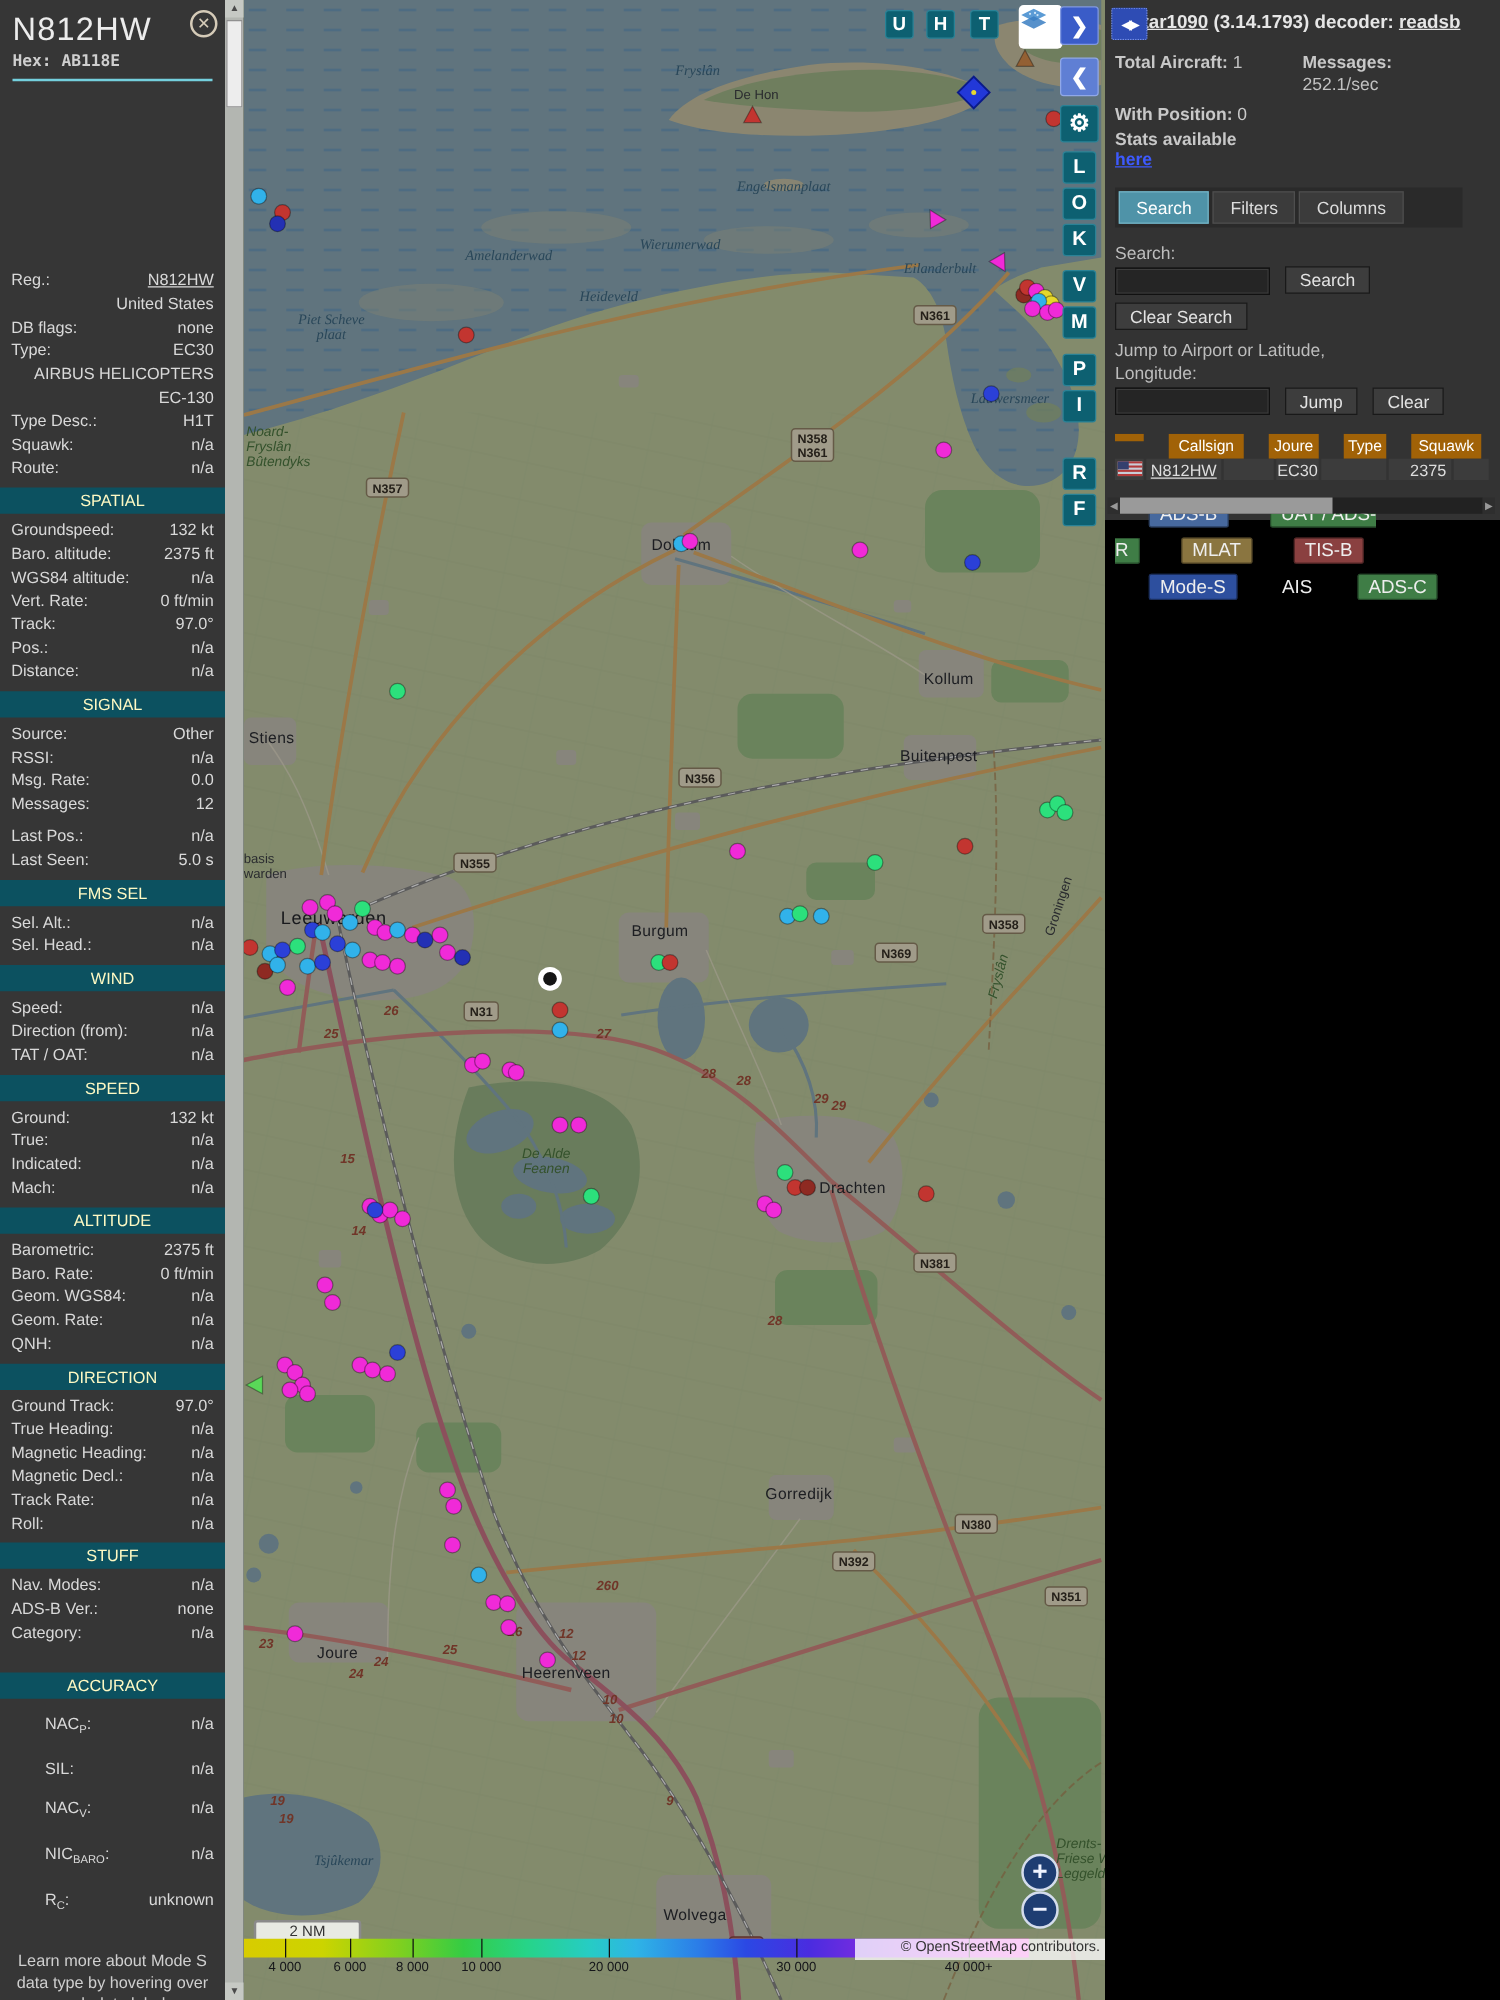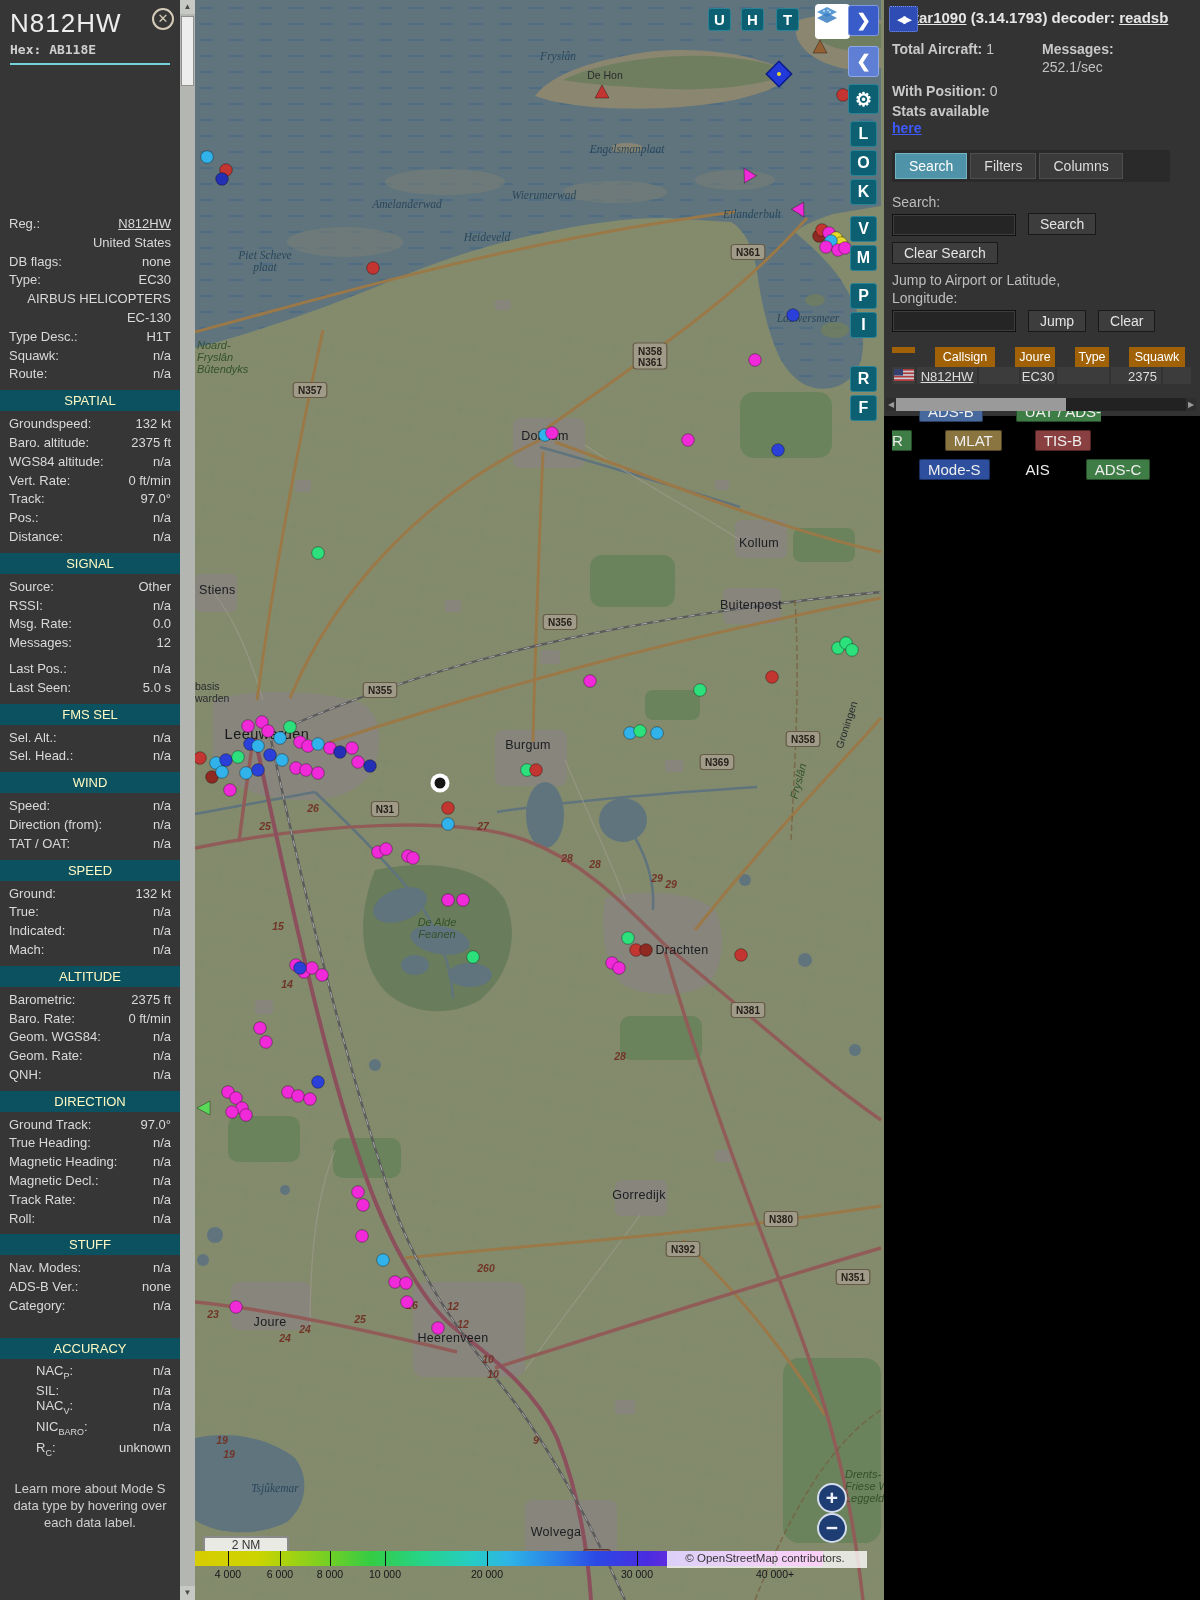--- a/index.html
+++ b/index.html
@@ -11,21 +11,21 @@
   .lp-hex{font-family:"DejaVu Sans Mono",monospace;font-size:13px;font-weight:bold;color:#cfcfcf;margin-top:3px;}
   .lp-close{position:absolute;top:8px;right:6px;width:18px;height:18px;border:2px solid #d5cbb8;border-radius:50%;color:#d5cbb8;font-size:13px;line-height:17px;text-align:center;cursor:pointer;}
   .lp-divider{border-bottom:2px solid #74d0dd;margin-top:6px;}
   .lp-spacer{height:150px;}
   .lp-row{display:flex;justify-content:space-between;padding:0 9px;line-height:18.8px;}
   .lp-row .l{white-space:nowrap;}
   .lp-row .v{text-align:right;}
   .lp-row.only{display:block;text-align:right;}
   .lp-row.gap{margin-top:7px;}
   .lp-sec-h{background:#0c5160;color:#fef9c3;text-align:center;font-size:13px;padding:3px 0;margin:6px 0 4px;}
-  .lp-sec.wide .lp-row{line-height:15px;padding-left:36px;}
+  .lp-sec.wide .lp-row{line-height:31px;padding-left:36px;}
   .lp-footer{margin-top:20px;padding:0 8px;text-align:center;line-height:17px;color:#cfcfcf;}
   sub{font-size:9px;}
   .link{text-decoration:underline;}
   .lp-sb{position:absolute;left:180px;top:0;width:15px;height:1600px;background:#b3b6b1;}
   .lp-sb .ar{position:absolute;left:0;width:15px;height:14px;background:#c6c9c4;color:#4a4a4a;font-size:8px;text-align:center;line-height:14px;cursor:pointer;}
   .lp-sb .thumb{position:absolute;left:1px;top:16px;width:13px;height:70px;background:#ededed;border:1px solid #909090;box-sizing:border-box;cursor:pointer;}
   
   .map{position:absolute;left:195px;top:0;width:689px;height:1600px;overflow:hidden;background:#79836d;}
   .map svg{position:absolute;left:0;top:0;}
   .mt-t{font-family:"Liberation Sans",sans-serif;font-size:12.5px;fill:#2c2e33;letter-spacing:.3px;}
@@ -42,21 +42,21 @@
   .chev{width:31px;height:31px;font-size:17px;left:653px;}
   .chev.r{background:#3a5cc8;border:1px solid #8098e0;top:5px;}
   .chev.l{background:#5f7fd4;border:1px solid #90a8e8;top:46px;}
   .gearbtn{width:31px;height:30px;font-size:19px;left:653px;top:84px;}
   .layersbtn{position:absolute;left:620px;top:4px;width:35px;height:35px;background:#fff;border-radius:4px;display:flex;align-items:center;justify-content:center;cursor:pointer;}
   .zbtn{position:absolute;left:622px;width:30px;height:30px;border-radius:50%;background:#1e3d72;color:#eef2ff;font-size:21px;font-weight:bold;display:flex;align-items:center;justify-content:center;border:2px solid #d4dcec;box-sizing:border-box;cursor:pointer;}
   .scalebox{position:absolute;left:8px;top:1536px;width:86px;height:19px;background:rgba(250,250,248,.85);border:2px solid #8a8a8a;border-radius:3px;box-sizing:border-box;font-size:12px;color:#333;text-align:center;line-height:15px;}
   .cbar{position:absolute;left:0;top:1551px;width:628px;height:15px;}
   .cbar-tick{position:absolute;top:1551px;width:1px;height:15px;background:#111;}
   .cbar-lab{position:absolute;top:1568px;font-size:10.5px;color:#15161a;transform:translateX(-50%);white-space:nowrap;}
-  .attrib{position:absolute;left:472px;top:1551px;width:200px;height:17px;background:rgba(255,255,255,.78);font-size:11.5px;color:#333;text-align:center;padding:1px 4px 0 0;box-sizing:border-box;}
+  .attrib{position:absolute;left:489px;top:1551px;width:200px;height:17px;background:rgba(255,255,255,.78);font-size:11.5px;color:#333;text-align:right;padding:1px 4px 0 0;box-sizing:border-box;}
   
   .right-panel{position:absolute;left:884px;top:0;width:316px;height:1600px;background:#000;color:#c9c9c9;}
   .rp-top{background:#333;height:416px;box-sizing:border-box;padding:6px 8px 0;position:relative;}
   .rp-title{font-size:15px;font-weight:bold;color:#e6e6e6;margin-left:22px;display:block;line-height:24px;}
   .rp-title .tl{color:#e6e6e6;text-decoration:underline;cursor:pointer;}
   .rp-toggle{position:absolute;left:5px;top:6px;width:27px;height:24px;background:#2e4cb4;border:1px dotted #7e96e8;border-radius:2px;color:#fff;font-size:11px;display:flex;align-items:center;justify-content:center;letter-spacing:-2px;cursor:pointer;}
   .rp-stats{display:grid;grid-template-columns:150px 1fr;margin-top:10px;font-size:14px;line-height:18px;color:#c2c2c2;}
   .rp-stats b,.withpos b,.statsav b{color:#c8c8c8;}
   .withpos{margin-top:7px;font-size:14px;}
   .statsav{margin-top:4px;font-size:14px;}

